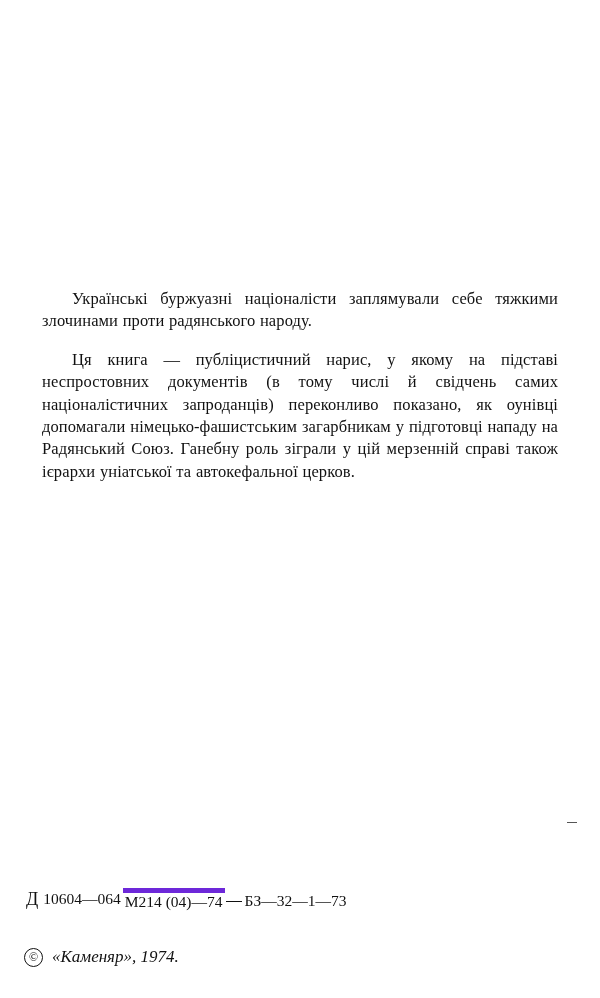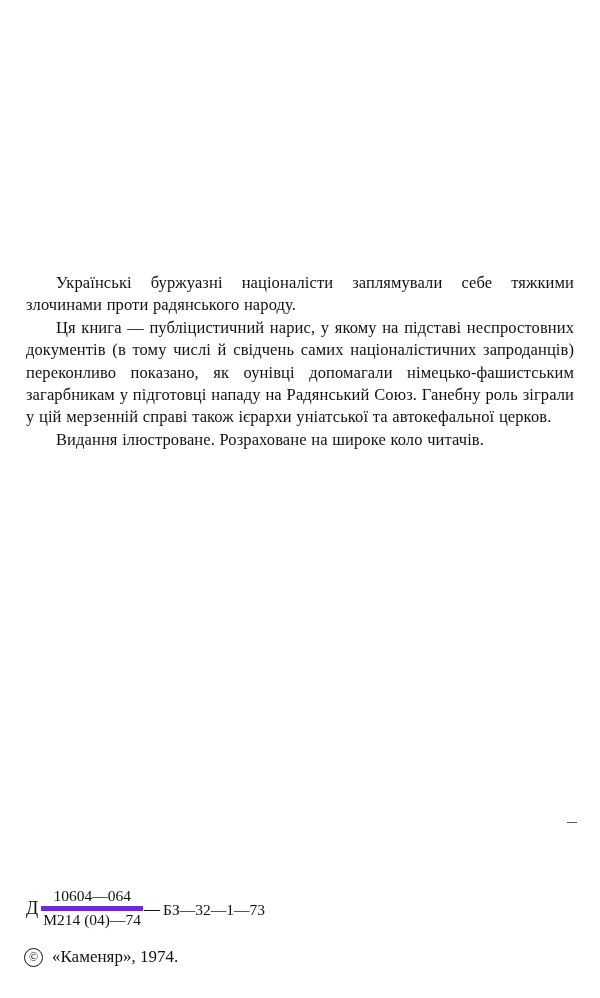--- a/index.html
+++ b/index.html
@@ -19,21 +19,21 @@
     position: absolute;
     inset: 0;
   }
   .abstract {
     position: absolute;
     left: 26px;
     top: 272px;
     width: 548px;
   }
   .abstract p {
-    margin: 0;
+    margin: 16px;
     text-indent: 30px;
     text-align: justify;
     font-size: 16.5px;
     line-height: 22.4px;
     letter-spacing: 0.1px;
     word-spacing: 0.4px;
   }
   .imprint {
     position: absolute;
     left: 26px;
@@ -42,21 +42,20 @@
     align-items: center;
     font-size: 17px;
   }
   .imprint .letter {
     font-size: 18px;
     padding-right: 3px;
     line-height: 1;
   }
   .fraction {
     display: inline-flex;
-    flex-direction: column;
     align-items: center;
     line-height: 1.08;
     font-size: 15.5px;
   }
   .fraction .num {
     padding: 0 2px 1px 2px;
   }
   .fraction .den {
     border-top: 5px solid #6d28d9;
     padding: 1px 2px 0 2px;
@@ -94,39 +93,39 @@
     height: 17px;
     border: 1px solid #111111;
     border-radius: 50%;
     font-size: 12px;
     line-height: 1;
     margin-right: 9px;
     font-family: "Liberation Serif", serif;
   }
   .publisher {
     white-space: nowrap;
+    font-style: italic;
   }
   .edge-tick {
     position: absolute;
     left: 567px;
     top: 822px;
     width: 10px;
     height: 1px;
     background: #555555;
   }
 </style>
 </head>
 <body>
 
 <div class="page">
 
   <div class="abstract">
     <p>Українські буржуазні націоналісти заплямували себе тяжкими злочинами проти радянського народу.</p>
     <p>Ця книга — публіцистичний нарис, у якому на підставі неспростовних документів (в тому числі й свідчень самих націоналістичних запроданців) переконливо показано, як оунівці допомагали німецько-фашистським загарбникам у підготовці нападу на Радянський Союз. Ганебну роль зіграли у цій мерзенній справі також ієрархи уніатської та автокефальної церков.</p>
-    <p>Видання ілюстроване. Розраховане на широке коло читачів.</p>
   </div>
 
   <div class="edge-tick"></div>
 
   <div class="imprint">
     <span class="letter">Д</span>
     <span class="fraction">
       <span class="num">10604—064</span>
       <span class="den">М214 (04)—74</span>
     </span>

